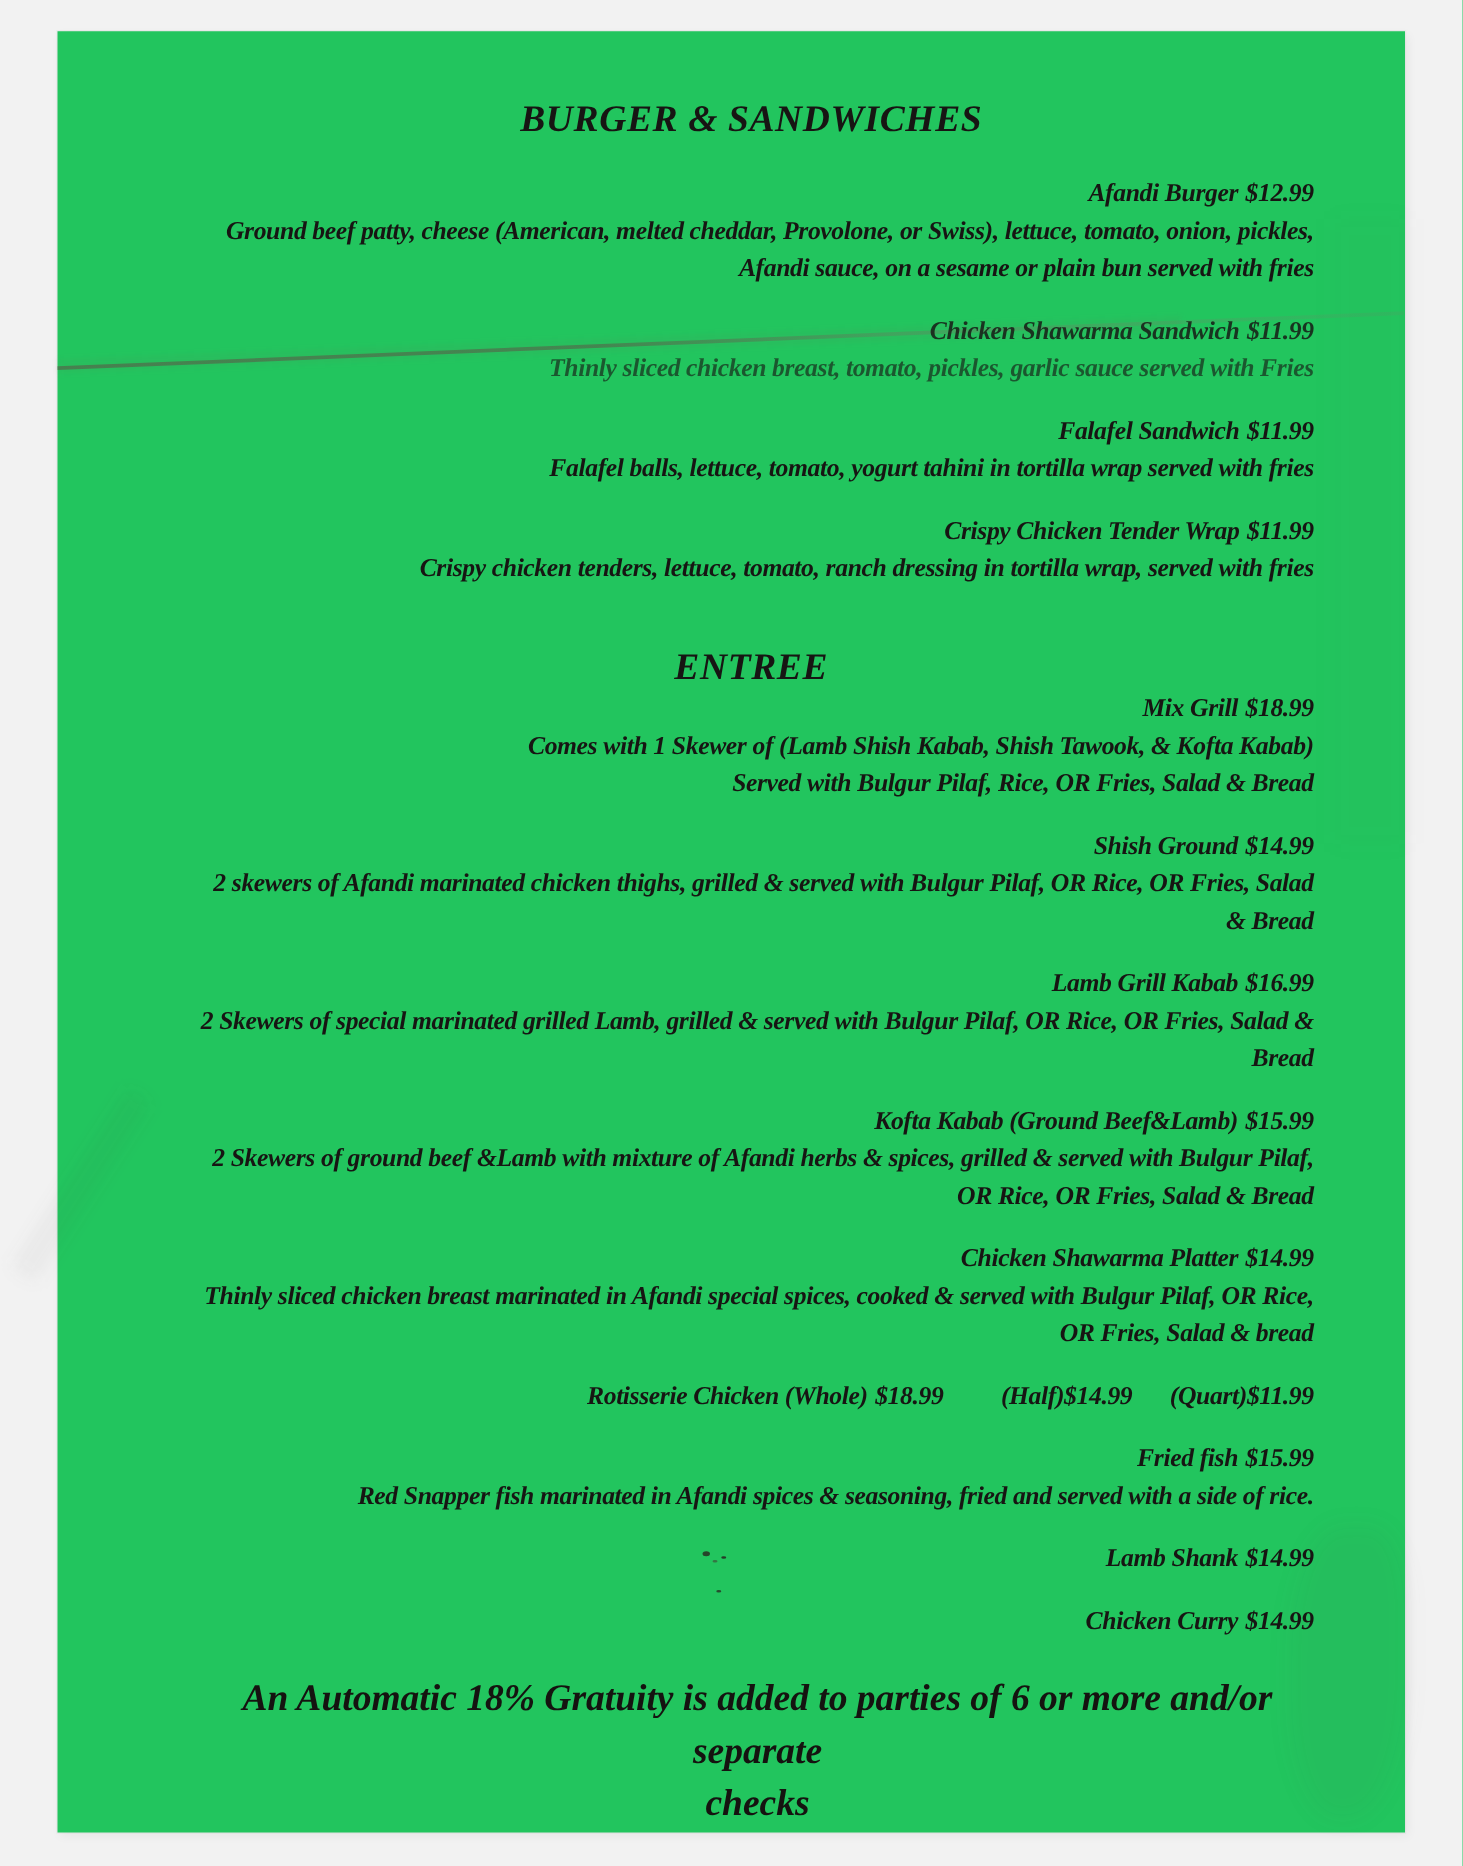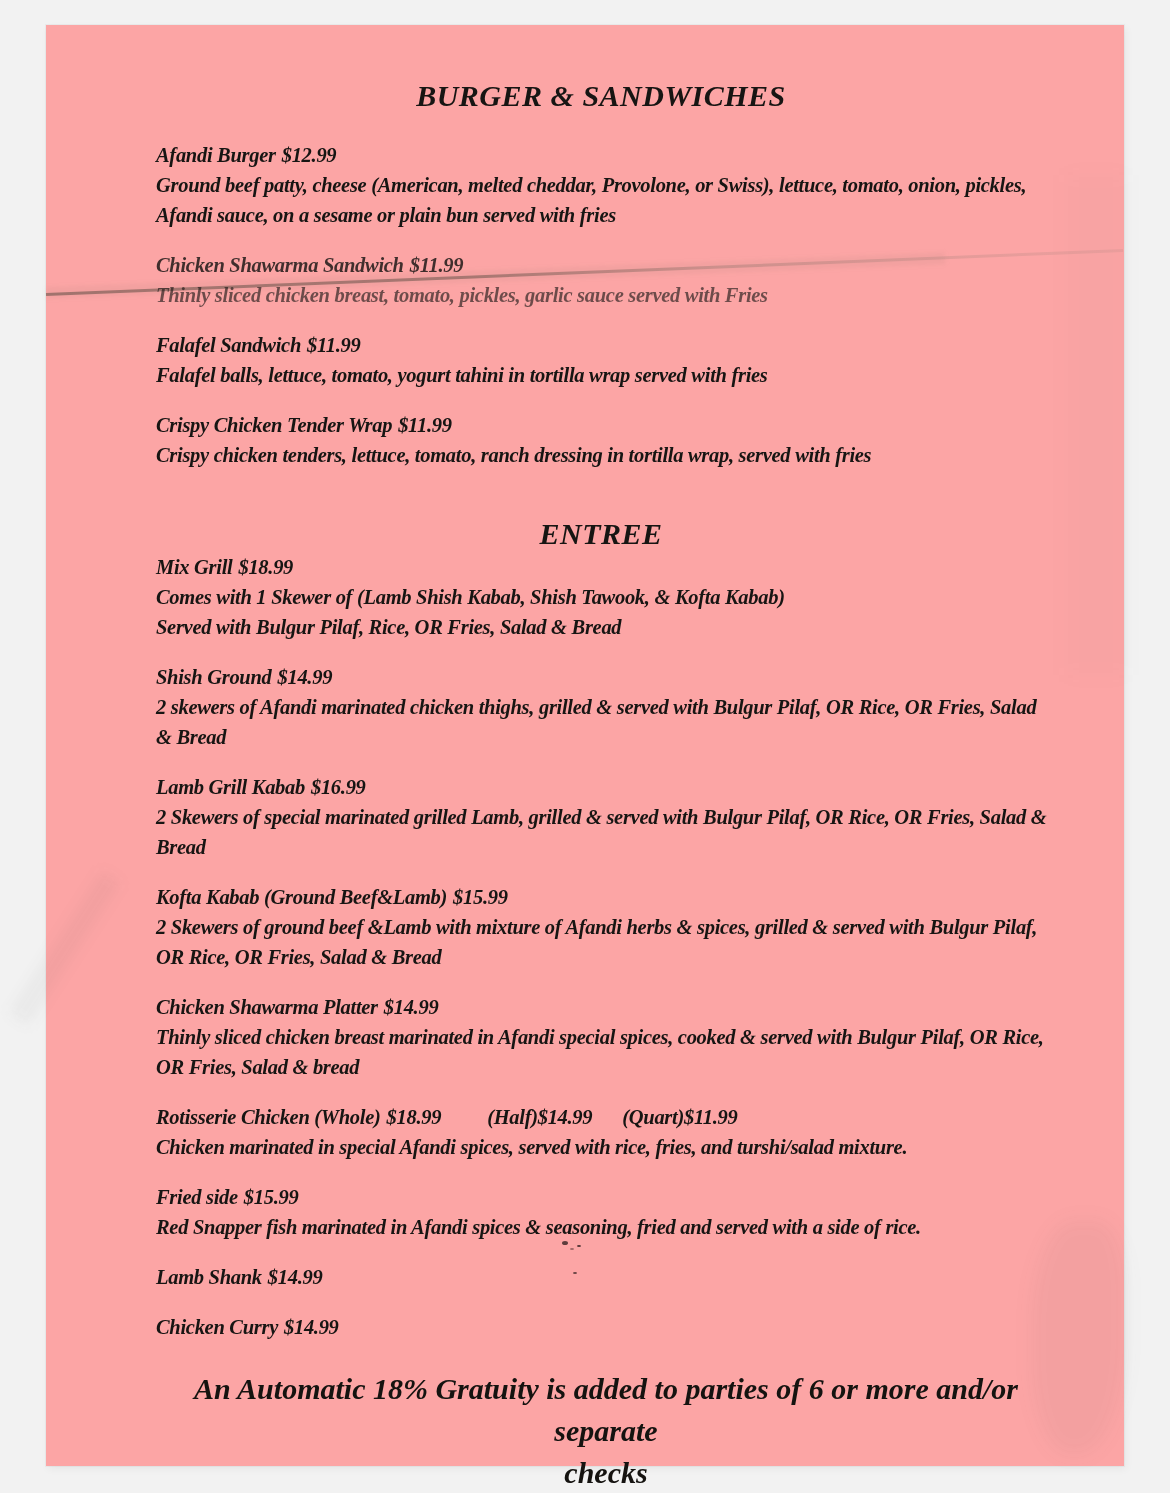--- a/index.html
+++ b/index.html
@@ -7,35 +7,35 @@
     width: 1170px; height: 1493px;
     background: #f2f2f2;
     font-family: "Liberation Serif", serif;
     overflow: hidden;
     position: relative;
   }
   .paper {
     position: absolute;
     left: 46px; top: 25px;
     width: 1078px; height: 1441px;
-    background: #fca5a5;
+    background: #22c55e;
     box-shadow: 0 0 0 1px rgba(0,0,0,0.03), 2px 3px 8px rgba(0,0,0,0.05);
     box-sizing: border-box;
     padding: 53px 0 0 110px;
   }
   .content { width: 900px; position: relative; z-index: 2; }
   .section-title {
     font-size: 30px; font-weight: bold; font-style: italic;
     color: #171513; text-align: center;
     margin: 0; line-height: 36px; letter-spacing: 0.5px;
     width: 890px;
   }
   .sec-0 .section-title { margin-bottom: 6px; }
   .sec-1 .section-title { margin-top: 46px; margin-bottom: 0; }
-  .menu-item { margin-top: 20px; }
+  .menu-item { margin-top: 20px; text-align: right; }
   .sec-0 .menu-item:first-of-type { margin-top: 26px; }
   .sec-1 .menu-item:first-of-type { margin-top: 0; }
   .item-line, .item-desc {
     font-size: 20.5px; font-weight: bold; font-style: italic;
     color: #171513; line-height: 30px; letter-spacing: -0.3px;
     width: 895px;
   }
   .item-desc { white-space: pre-line; }
   .item-price { margin-left: 6px; }
   .item-price.half { margin-left: 46px; }
@@ -153,24 +153,23 @@
           <div class="menu-item">
             <div class="item-line"><span class="item-name">Kofta Kabab (Ground Beef&amp;Lamb)</span><span class="item-price">$15.99</span></div>
             <div class="item-desc">2 Skewers of ground beef &amp;Lamb with mixture of Afandi herbs &amp; spices, grilled &amp; served with Bulgur Pilaf, OR Rice, OR Fries, Salad &amp; Bread</div>
           </div>
           <div class="menu-item">
             <div class="item-line"><span class="item-name">Chicken Shawarma Platter</span><span class="item-price">$14.99</span></div>
             <div class="item-desc">Thinly sliced chicken breast marinated in Afandi special spices, cooked &amp; served with Bulgur Pilaf, OR Rice, OR Fries, Salad &amp; bread</div>
           </div>
           <div class="menu-item">
             <div class="item-line"><span class="item-name">Rotisserie Chicken (Whole)</span><span class="item-price">$18.99</span><span class="item-price half">(Half)$14.99</span><span class="item-price quart">(Quart)$11.99</span></div>
-            <div class="item-desc">Chicken marinated in special Afandi spices, served with rice, fries, and turshi/salad mixture.</div>
           </div>
           <div class="menu-item">
-            <div class="item-line"><span class="item-name">Fried side</span><span class="item-price">$15.99</span></div>
+            <div class="item-line"><span class="item-name">Fried fish</span><span class="item-price">$15.99</span></div>
             <div class="item-desc">Red Snapper fish marinated in Afandi spices &amp; seasoning, fried and served with a side of rice.</div>
           </div>
           <div class="menu-item">
             <div class="item-line"><span class="item-name">Lamb Shank</span><span class="item-price">$14.99</span></div>
           </div>
           <div class="menu-item">
             <div class="item-line"><span class="item-name">Chicken Curry</span><span class="item-price">$14.99</span></div>
           </div>
         </section>
       </div>

